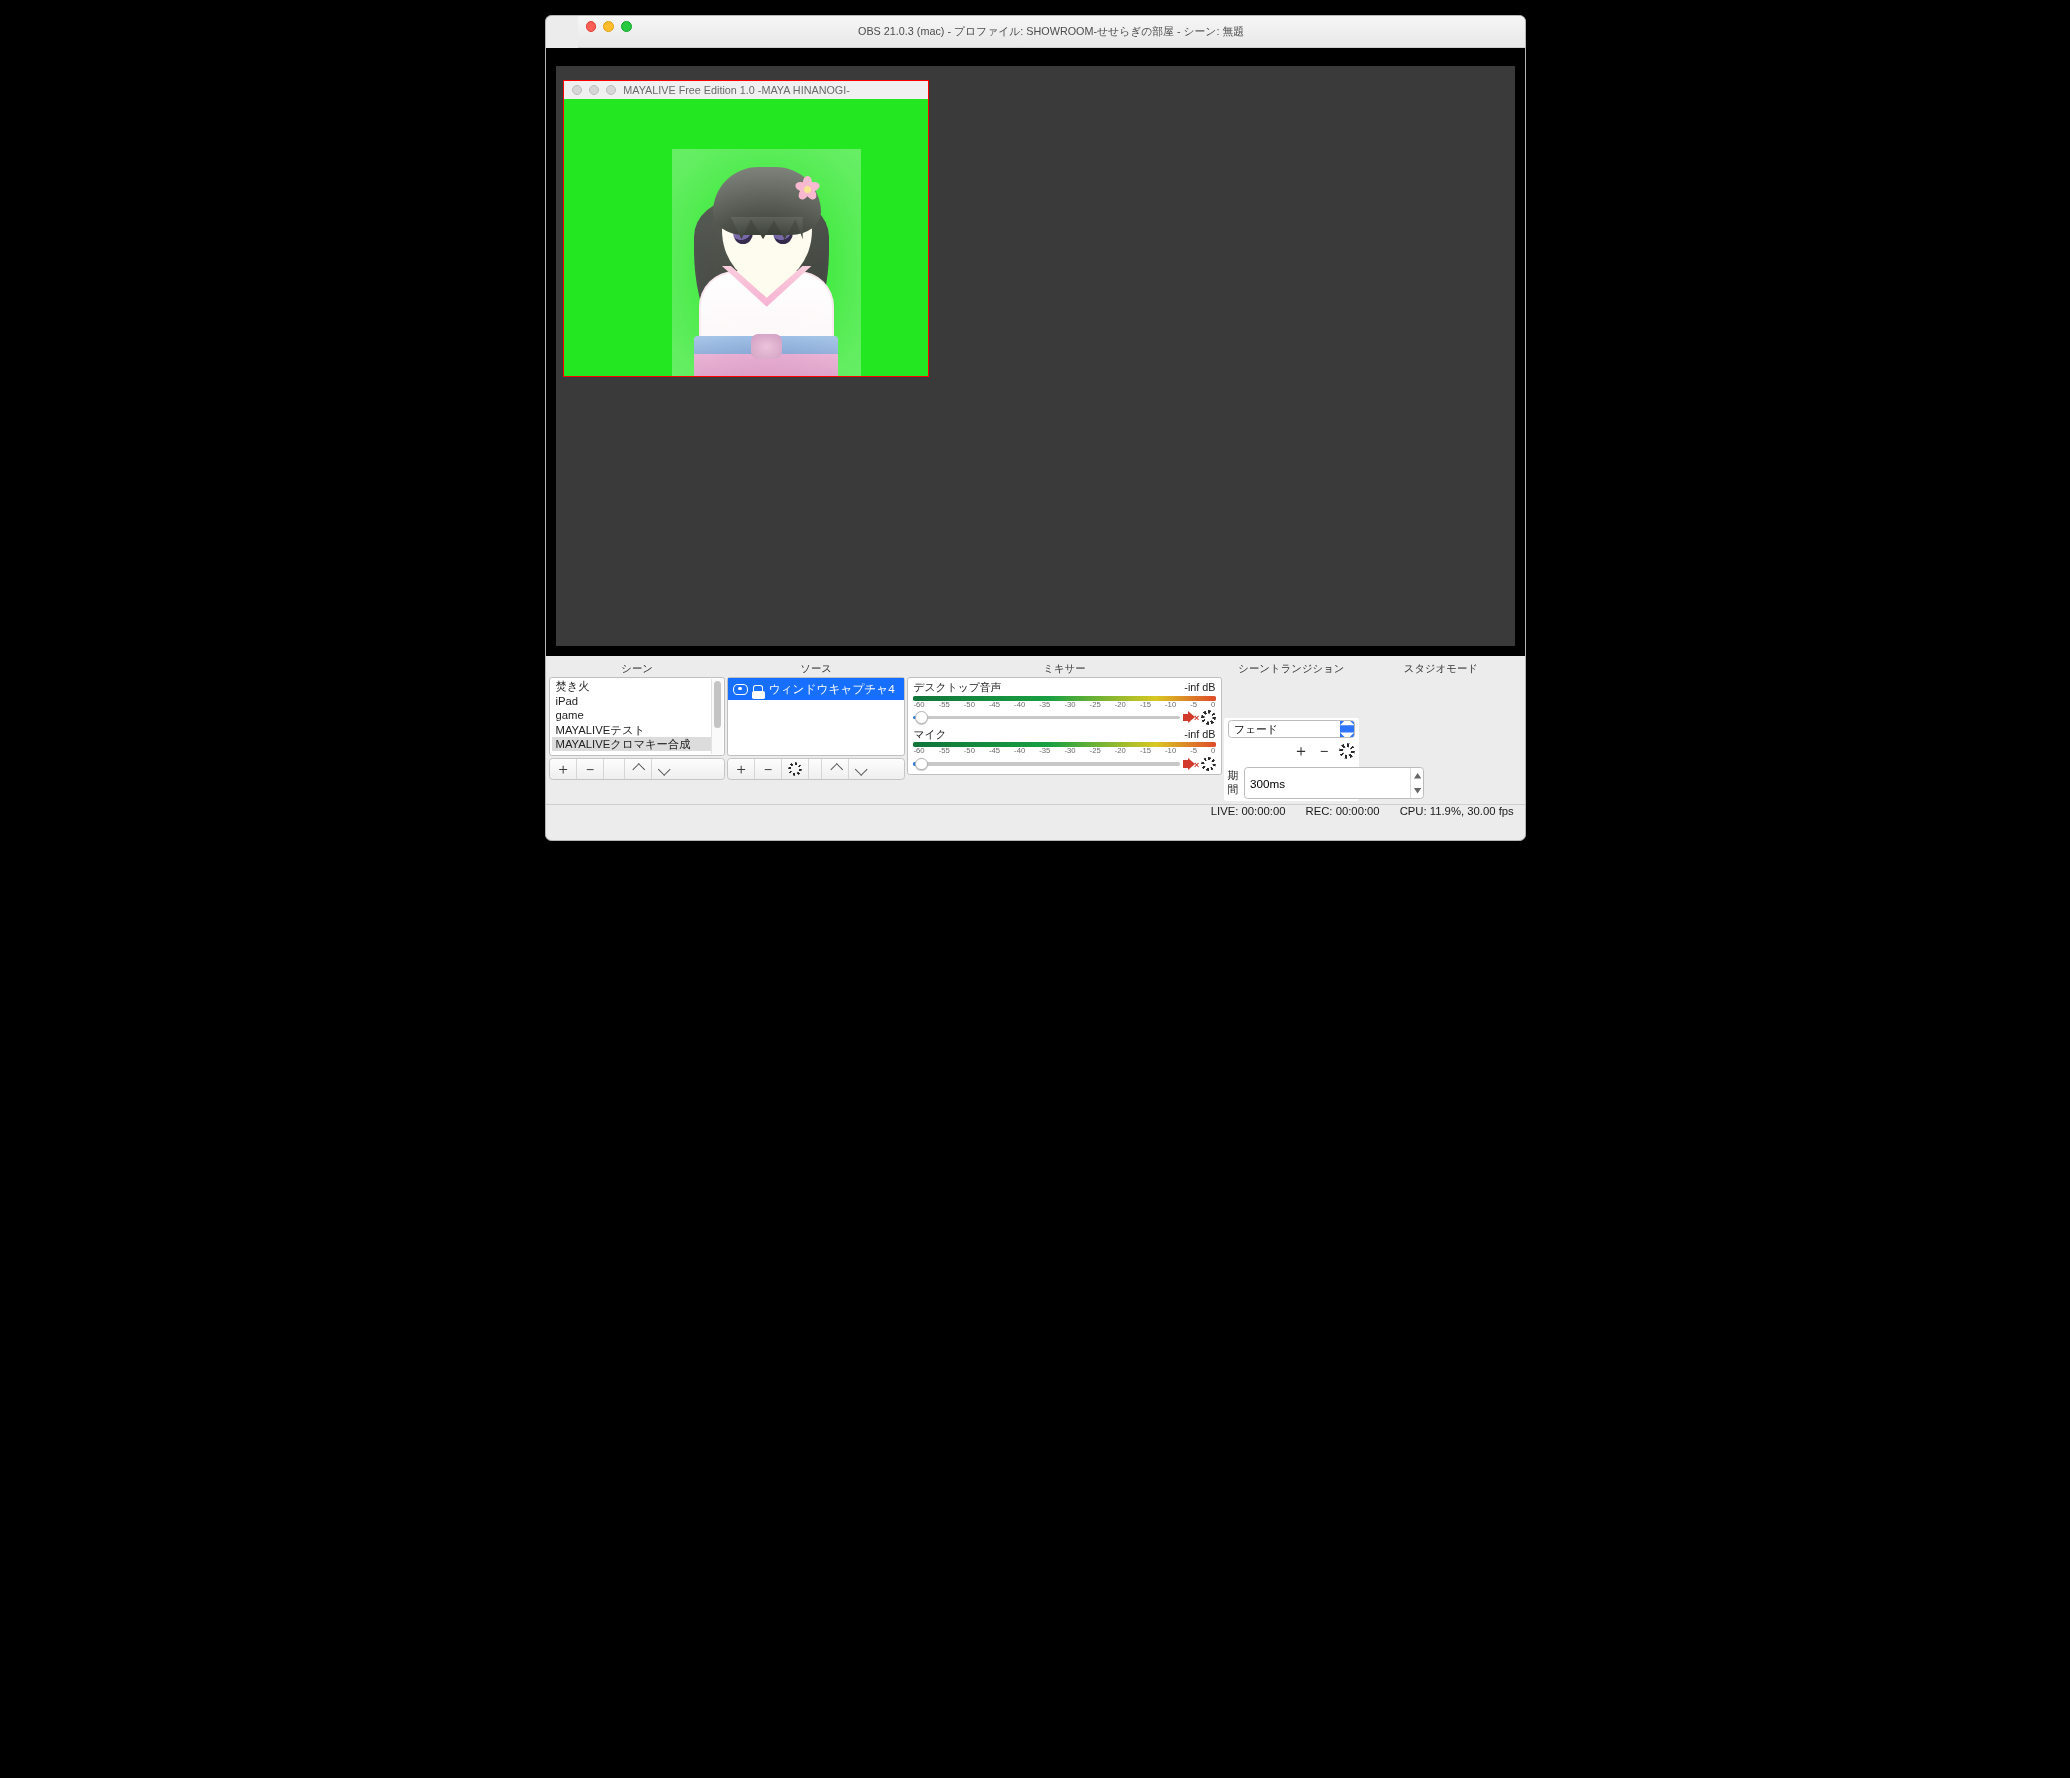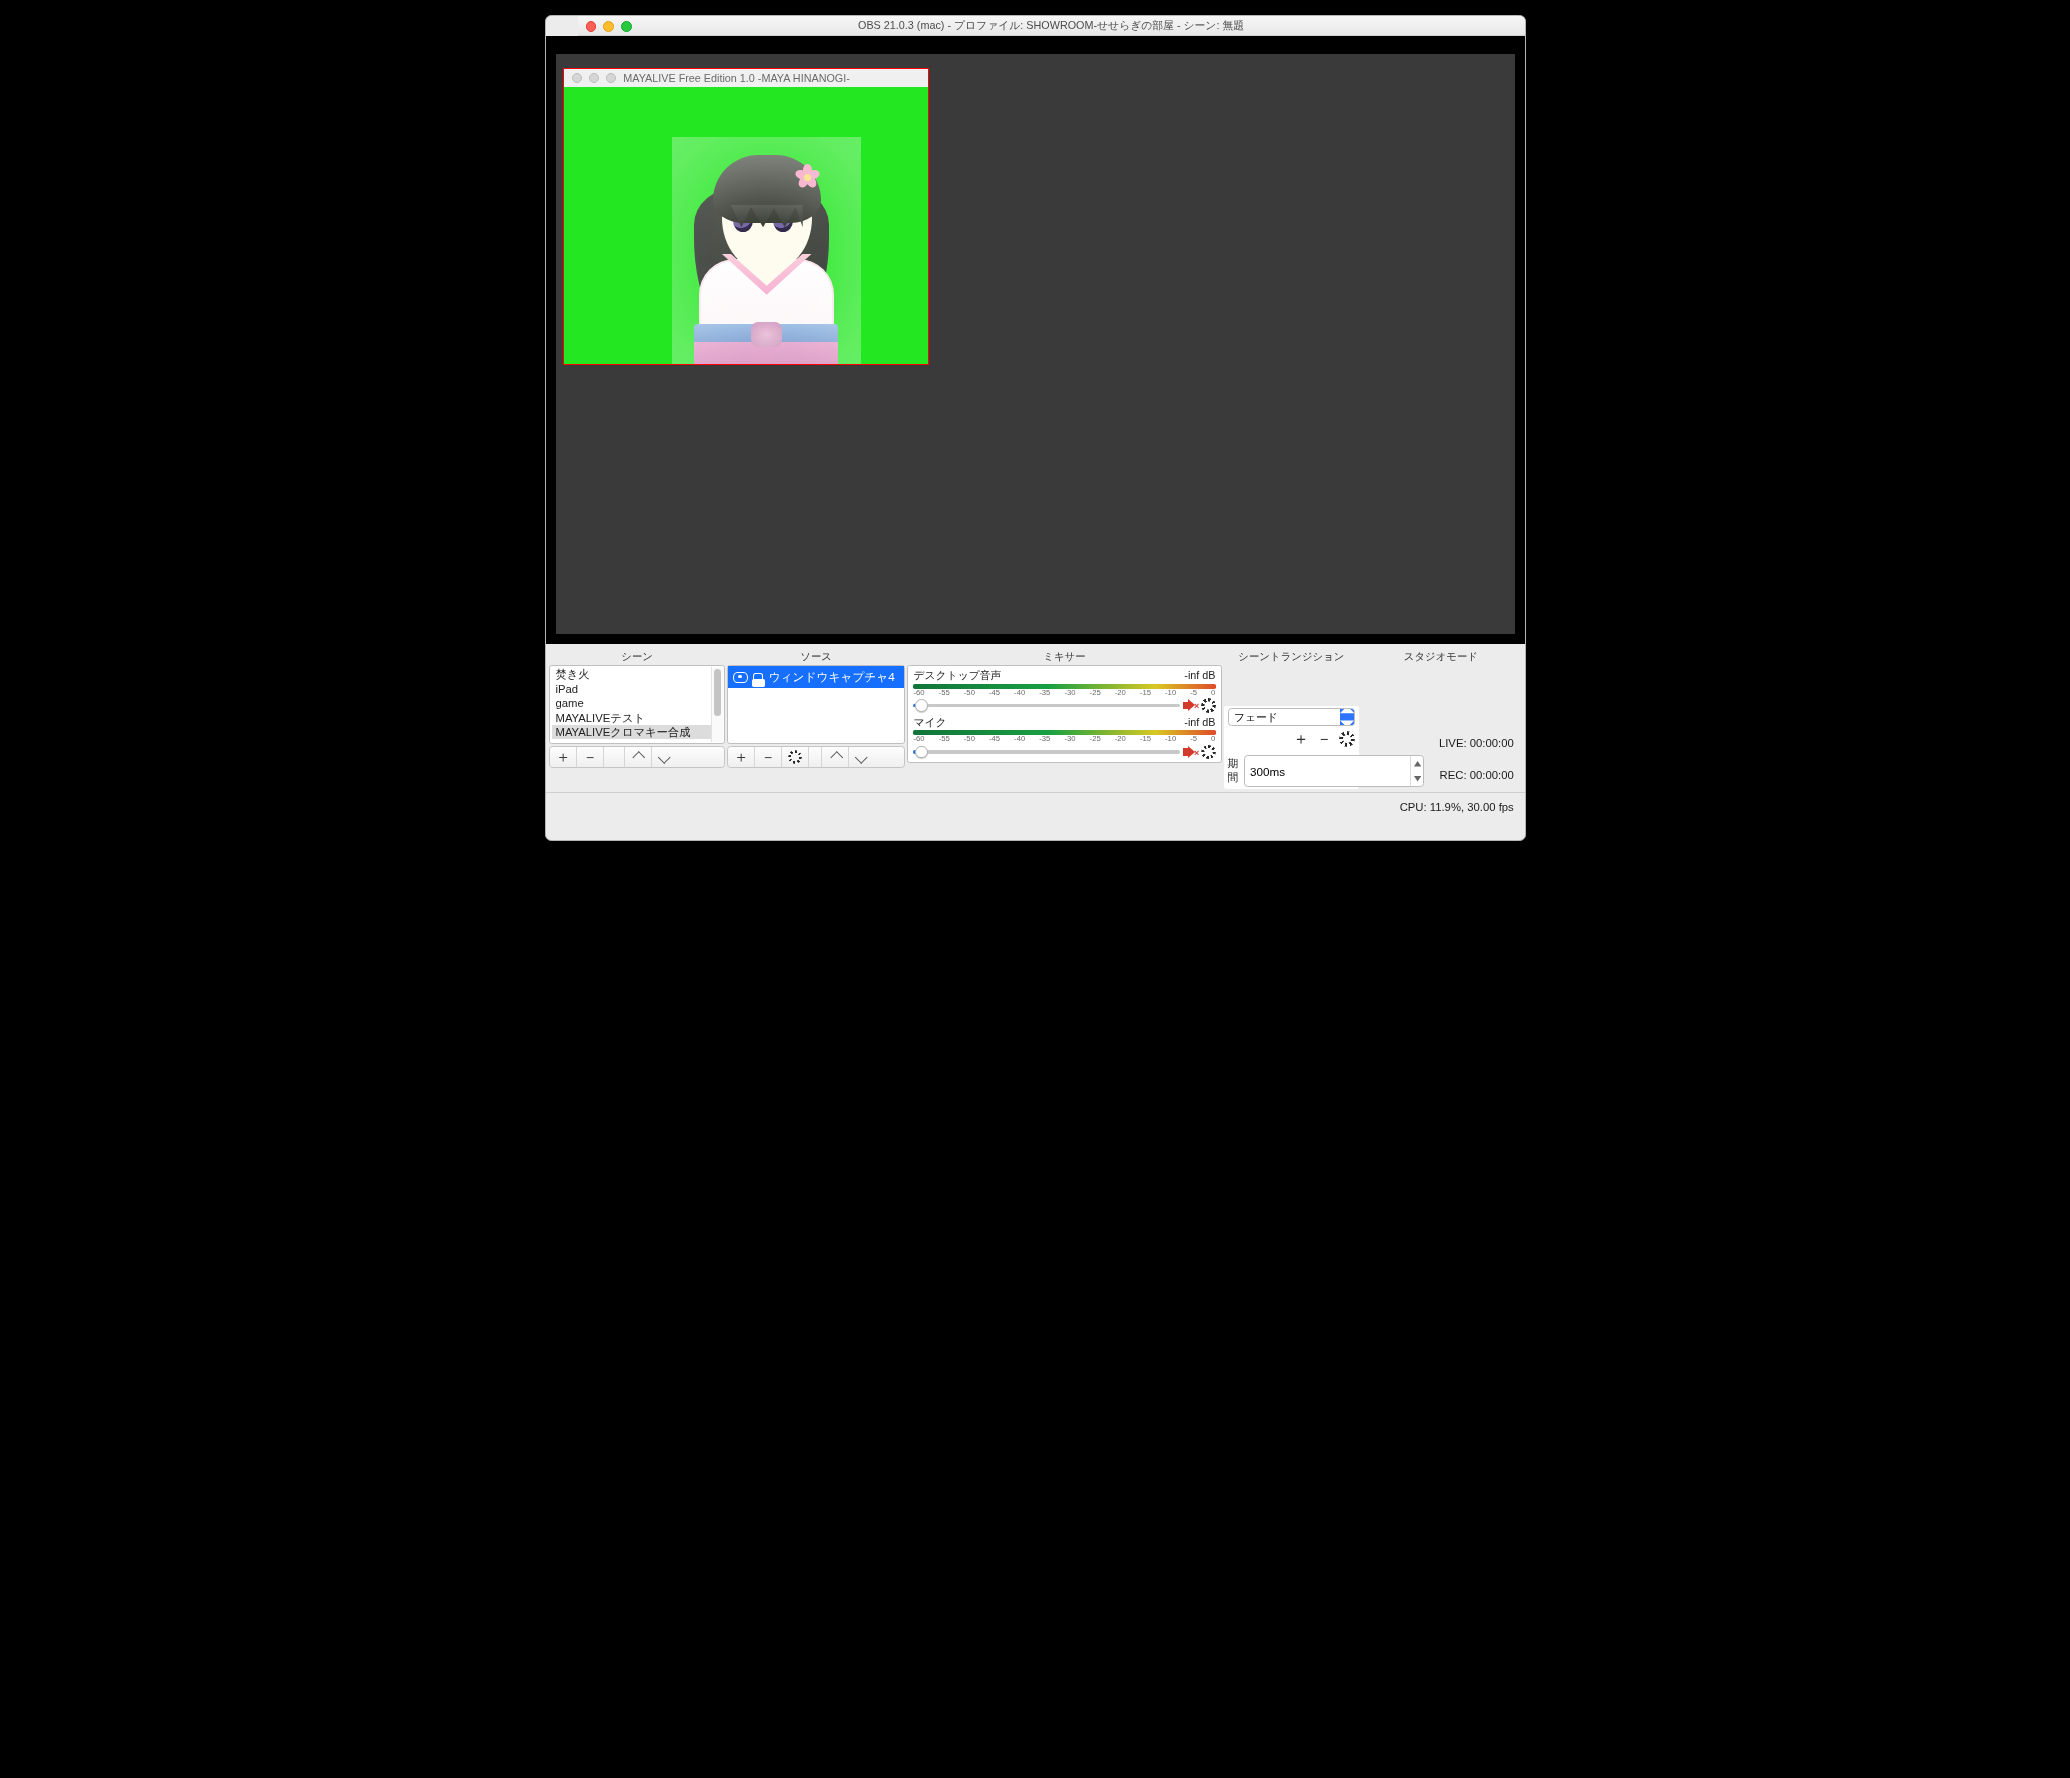--- a/index.html
+++ b/index.html
@@ -2,21 +2,21 @@
 <html style="font-size:14.4px"><head>
 <meta charset="utf-8">
 <style>
   * { box-sizing: border-box; margin: 0; padding: 0; font-family: -apple-system, "Helvetica Neue", Arial, sans-serif; }
   body { background: #000; display:flex; align-items:flex-start; justify-content:center; }
   .shot { width:1035px; height:889px; position:relative; }
 
   .mac-window { position:absolute; left:27px; top:15.3px; width:981px; height:826px;
                 background:#ececec; border-radius:6.3px; box-shadow:0 13.5px 54px rgba(0,0,0,.55);
                 display:flex; flex-direction:column; overflow:hidden; border:0.9px solid #b5b5b5;}
-  .titlebar { height:20px; background:linear-gradient(#f6f6f6,#e8e8e8); border-bottom:0.9px solid #cfcfcf;
+  .titlebar { height:32px; background:linear-gradient(#f6f6f6,#e8e8e8); border-bottom:0.9px solid #cfcfcf;
               display:flex; align-items:center; position:relative;margin-left:32px; }
   .traffic { display:flex; gap:7.2px; position:absolute; left:8px; top:4.5px;}
   .tl { width:10.8px; height:10.8px; border-radius:50%; }
   .tl.red{background:#ff5f57;border:0.9px solid #e14138;}
   .tl.yel{background:#ffbd2e;border:0.9px solid #e1a116;}
   .tl.grn{background:#28c940;border:0.9px solid #12a62b;}
   .title { flex:1; text-align:center; font-size:10.8px; color:#4c4c4c; }
 
   .preview-area{ background:#000; padding:18px 10px 10px 10px; }
   .preview-canvas{ width:100%; height:580px; background:#3a3a3a; position:relative; }
@@ -128,22 +128,22 @@
   .stepper{ width:12.6px; border-left:0.9px solid #dcdcdc; display:flex; flex-direction:column;}
   .stepper div{flex:1;display:flex;align-items:center;justify-content:center;}
   .stepper svg{width:7.2px;height:5.4px;}
 
   .ctrl .pb{ border:none;}
   .ctrlbtn{ display:block; width:100%; height:19px; margin-bottom:2.7px;
             background:linear-gradient(#ffffff,#f0f0f0); border:0.9px solid #c0c0c0; border-radius:3.6px;
             font-size:10.8px; color:#222;}
 
   .statusbar{ height:21.6px; border-top:0.9px solid #cfcfcf; background:#ececec;
-              display:flex; align-items:flex-end; justify-content:flex-end; gap:20px; padding:0 10.8px;
-              font-size:11.3px; color:#1a1a1a;flex-direction:column;}
+              display:flex; align-items:flex-start; justify-content:flex-end; gap:20px; padding:0 10.8px;
+              font-size:11.3px; color:#1a1a1a;}
 </style>
 </head>
 <body>
 
 <div class="shot">
   <div class="mac-window">
     <div class="titlebar">
       <div class="traffic">
         <div class="tl red"></div>
         <div class="tl yel"></div>

